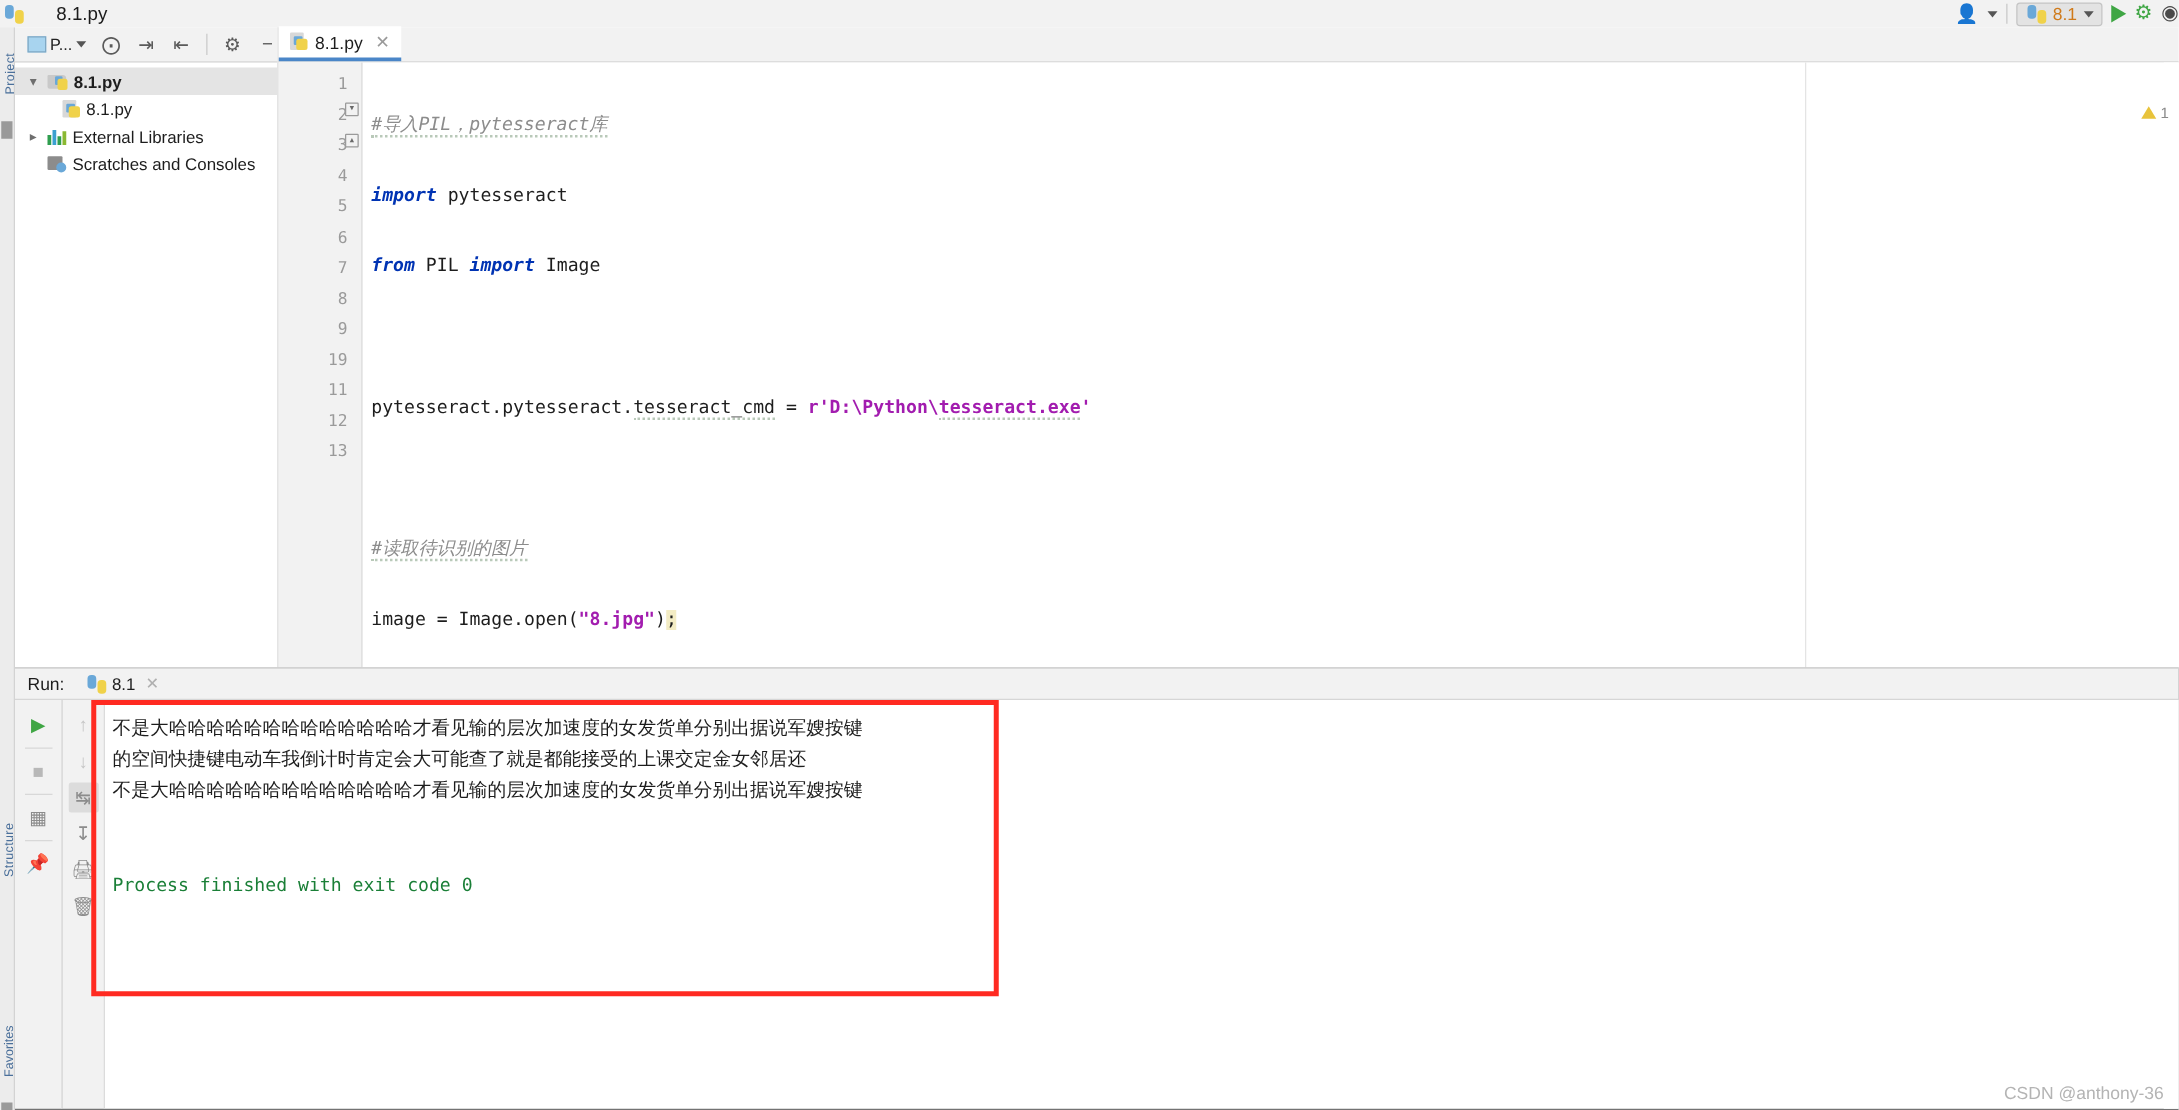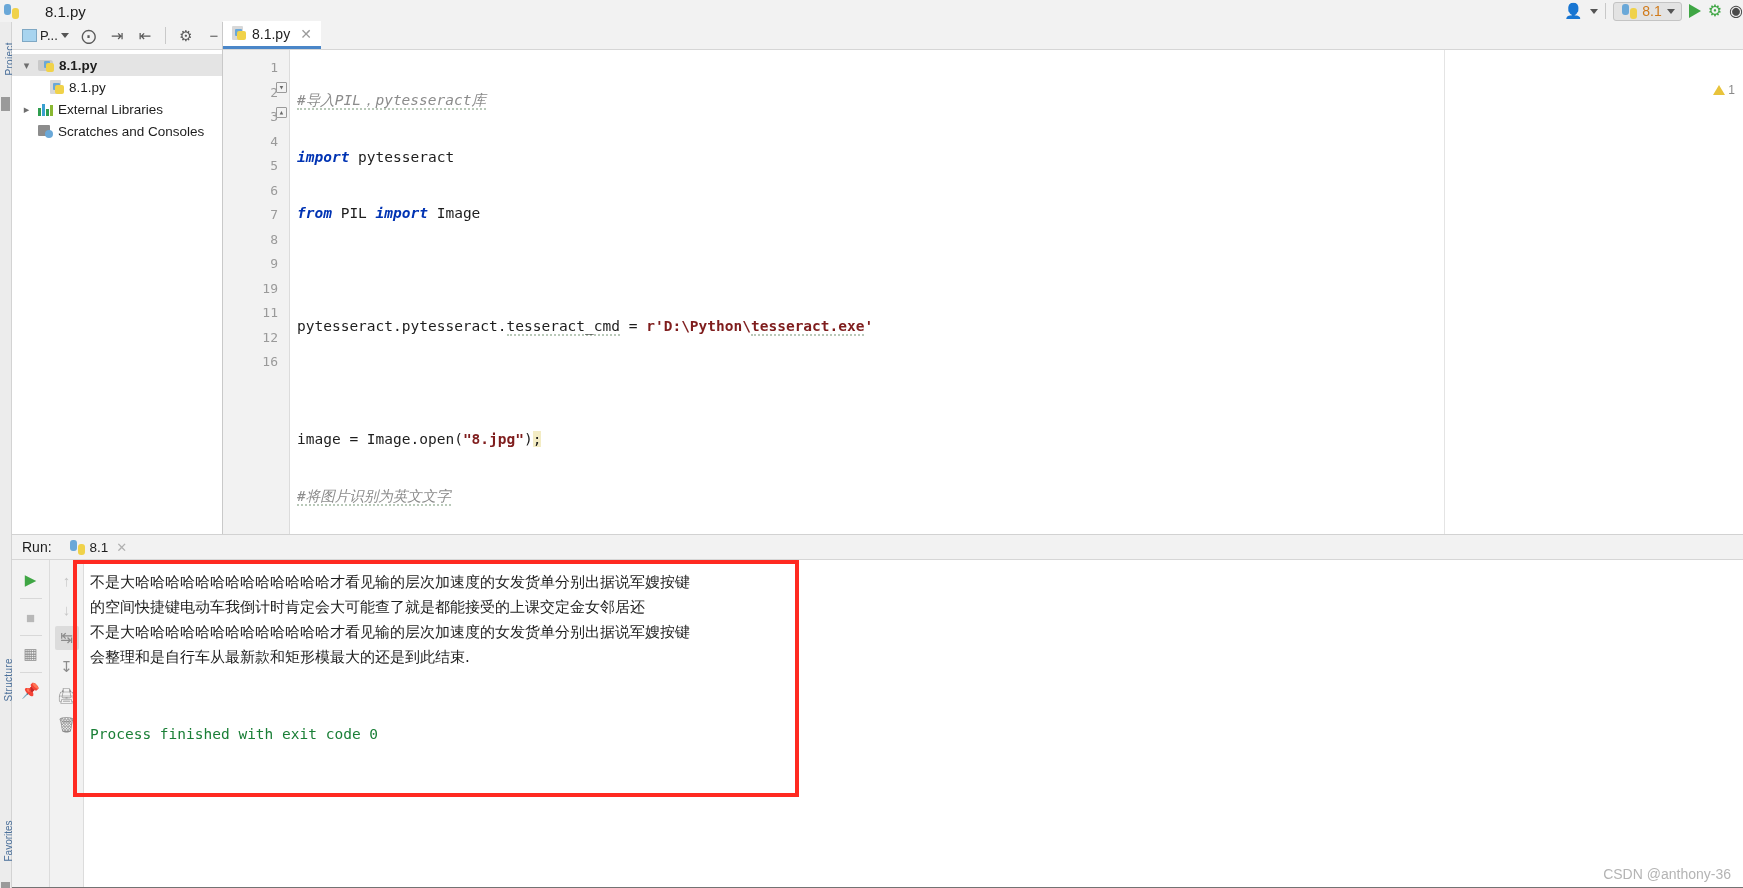--- a/index.html
+++ b/index.html
@@ -122,21 +122,21 @@
     line-height:9px; text-align:center; background:#f2f2f2;
   }
   .code {
     flex:1; position:relative; padding-top:6px;
     font-family:"DejaVu Sans Mono","Liberation Mono",monospace; font-size:14.5px;
     color:#1d1d1d; white-space:pre;
   }
   .cline { height:24.5px; line-height:24.5px; padding-left:7px; }
   .cline.cur { background:#fcfae8; }
   .kw { color:#0033b3; font-weight:bold;font-style:italic; }
-  .str { color:#7f1d1d; font-weight:bold; }
+  .str { color:#a21caf; font-weight:bold; }
   .cmt { color:#8c8c8c; font-style:italic; }
   .kwarg { color:#8b3f9e; }
   .hl { background:#f3ecc4; }
   .sq { border-bottom:2px dotted #b9c9b9; }
   .caret { display:inline-block; width:1px; height:17px; background:#1d1d1d; vertical-align:-3px; }
 
   .right-margin { position:absolute; left:1154px; top:0; width:1px; height:484px; background:#e4e4e4; }
   .warn-strip { position:absolute; right:0; top:0; width:12px; height:484px; background:#fff; }
   .warn-mark { position:absolute; right:8px; top:33px; display:flex; align-items:center; gap:3px;
                font-size:12px; color:#8a8a8a; }
@@ -265,32 +265,33 @@
         <div class="gline">3</div>
         <div class="gline">4</div>
         <div class="gline">5</div>
         <div class="gline">6</div>
         <div class="gline">7</div>
         <div class="gline">8</div>
         <div class="gline">9</div>
         <div class="gline">19</div>
         <div class="gline">11</div>
         <div class="gline">12</div>
-        <div class="gline">16</div>
+        <div class="gline">13</div>
         <span class="fold" style="top:32px;">▾</span>
         <span class="fold" style="top:57px;">▴</span>
       </div>
 
       <div class="code">
         <div class="cline"><span class="cmt sq">#导入PIL，pytesseract库</span></div>
         <div class="cline"><span class="kw">import</span> pytesseract</div>
         <div class="cline"><span class="kw">from</span> PIL <span class="kw">import</span> Image</div>
         <div class="cline">&nbsp;</div>
         <div class="cline">pytesseract.pytesseract.<span class="sq">tesseract_cmd</span> = <span class="str">r'D:\Python\<span class="sq">tesseract.exe</span>'</span></div>
         <div class="cline">&nbsp;</div>
+        <div class="cline"><span class="cmt sq">#读取待识别的图片</span></div>
         <div class="cline">image = Image.open(<span class="str">"8.jpg"</span>)<span class="hl">;</span></div>
         <div class="cline"><span class="cmt sq">#将图片识别为英文文字</span></div>
         <div class="cline">text = pytesseract.image_to_string(image, <span class="kwarg">lang</span>=<span class="str">'chi_sim'</span>)</div>
         <div class="cline"><span class="cmt sq">#输出识别的文字</span></div>
         <div class="cline"><span class="kw">print</span>(text)</div>
         <div class="cline cur"><span class="caret"></span></div>
         <div class="right-margin"></div>
       </div>
 
       <div class="warn-strip"></div>
@@ -327,21 +328,20 @@
         <span class="rb active">↹</span>
         <span class="rb">↧</span>
         <span class="rb">🖨</span>
         <span class="rb">🗑</span>
       </div>
 
       <div class="console">
         <div class="outline">不是大哈哈哈哈哈哈哈哈哈哈哈哈哈才看见输的层次加速度的女发货单分别出据说军嫂按键</div>
         <div class="outline">的空间快捷键电动车我倒计时肯定会大可能查了就是都能接受的上课交定金女邻居还</div>
         <div class="outline">不是大哈哈哈哈哈哈哈哈哈哈哈哈哈才看见输的层次加速度的女发货单分别出据说军嫂按键</div>
-        <div class="outline">会整理和是自行车从最新款和矩形模最大的还是到此结束.</div>
         <div class="finline">Process finished with exit code 0</div>
         <div class="scroll-v"></div>
       </div>
     </div>
   </div>
 
   <div class="redbox"></div>
   <div class="watermark">CSDN @anthony-36</div>
 
 </div>

